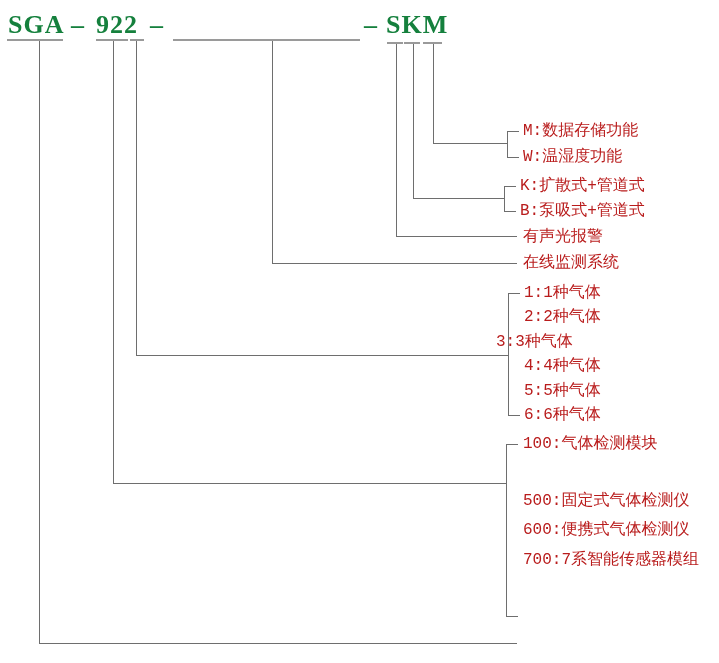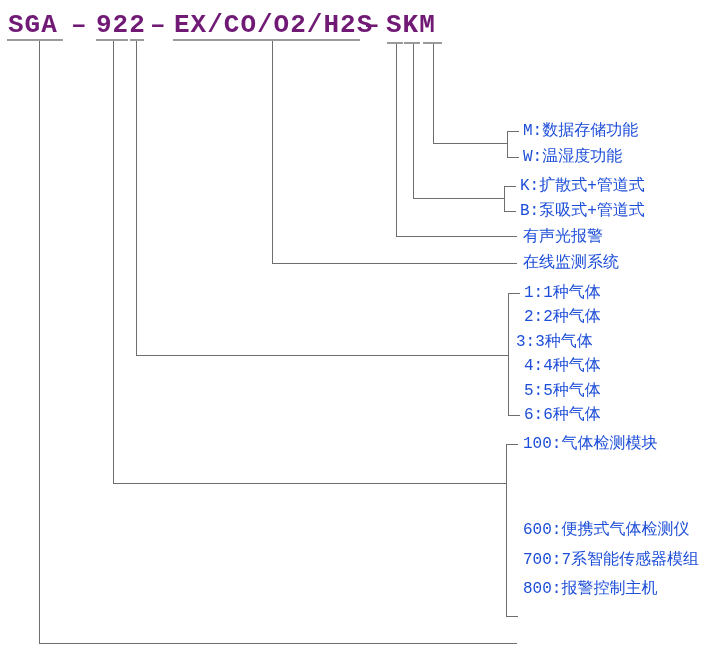--- a/index.html
+++ b/index.html
@@ -8,42 +8,41 @@
     width:719px;height:663px;
     background:#ffffff;
     overflow:hidden;
     font-family:"Liberation Sans", sans-serif;
   }
   .hline{position:absolute;height:1px;background:#6e6e6e;}
   .vline{position:absolute;width:1px;background:#6e6e6e;}
   .underline{position:absolute;height:2px;background:#9a9a9a;}
   .hseg{
     position:absolute;top:12px;
-    font-family:Liberation Mono, monospace;
+    font-family:Liberation Serif, serif;
     font-weight:bold;font-size:26px;line-height:26px;
-    color:#701a75;letter-spacing:1px;white-space:nowrap;
+    color:#15803d;letter-spacing:1px;white-space:nowrap;
   }
   .label{
     position:absolute;
     transform:translateY(-50%);
     font-family:"Liberation Mono","DejaVu Sans Mono", monospace;
     font-size:16px;line-height:18px;
-    color:#1d4ed8;white-space:nowrap;
+    color:#b91c1c;white-space:nowrap;
   }
 </style>
 </head>
 <body>
 
 <div class="diagram">
 
   <div class="hseg" style="left:8px">SGA</div>
   <div class="hseg" style="left:71px">–</div>
   <div class="hseg" style="left:96px">922</div>
   <div class="hseg" style="left:150px">–</div>
-  <div class="hseg" style="left:174px">EX/CO/O2/H2S</div>
   <div class="hseg" style="left:364px">–</div>
   <div class="hseg" style="left:386px">SKM</div>
 
   <div class="underline" style="left:7px;  top:39px;width:56px"></div>
   <div class="underline" style="left:96px; top:39px;width:32px"></div>
   <div class="underline" style="left:130px;top:39px;width:14px"></div>
   <div class="underline" style="left:173px;top:39px;width:187px"></div>
   <div class="underline" style="left:387px;top:42px;width:16px"></div>
   <div class="underline" style="left:404px;top:42px;width:16px"></div>
   <div class="underline" style="left:423px;top:42px;width:19px"></div>
@@ -84,24 +83,24 @@
   <div class="label" style="left:523px;top:157px">W:温湿度功能</div>
 
   <div class="label" style="left:520px;top:186px">K:扩散式+管道式</div>
   <div class="label" style="left:520px;top:211px">B:泵吸式+管道式</div>
 
   <div class="label" style="left:523px;top:237px">有声光报警</div>
   <div class="label" style="left:523px;top:263px">在线监测系统</div>
 
   <div class="label" style="left:524px;top:293px">1:1种气体</div>
   <div class="label" style="left:524px;top:317px">2:2种气体</div>
-  <div class="label" style="left:516px;top:342px">3:3种气体</div>
+  <div class="label" style="left:496px;top:342px">3:3种气体</div>
   <div class="label" style="left:524px;top:366px">4:4种气体</div>
   <div class="label" style="left:524px;top:391px">5:5种气体</div>
   <div class="label" style="left:524px;top:415px">6:6种气体</div>
 
   <div class="label" style="left:523px;top:444px">100:气体检测模块</div>
+  <div class="label" style="left:523px;top:501px">500:固定式气体检测仪</div>
   <div class="label" style="left:523px;top:530px">600:便携式气体检测仪</div>
   <div class="label" style="left:523px;top:560px">700:7系智能传感器模组</div>
-  <div class="label" style="left:523px;top:589px">800:报警控制主机</div>
 
 
 </div>
 
 </body></html>

